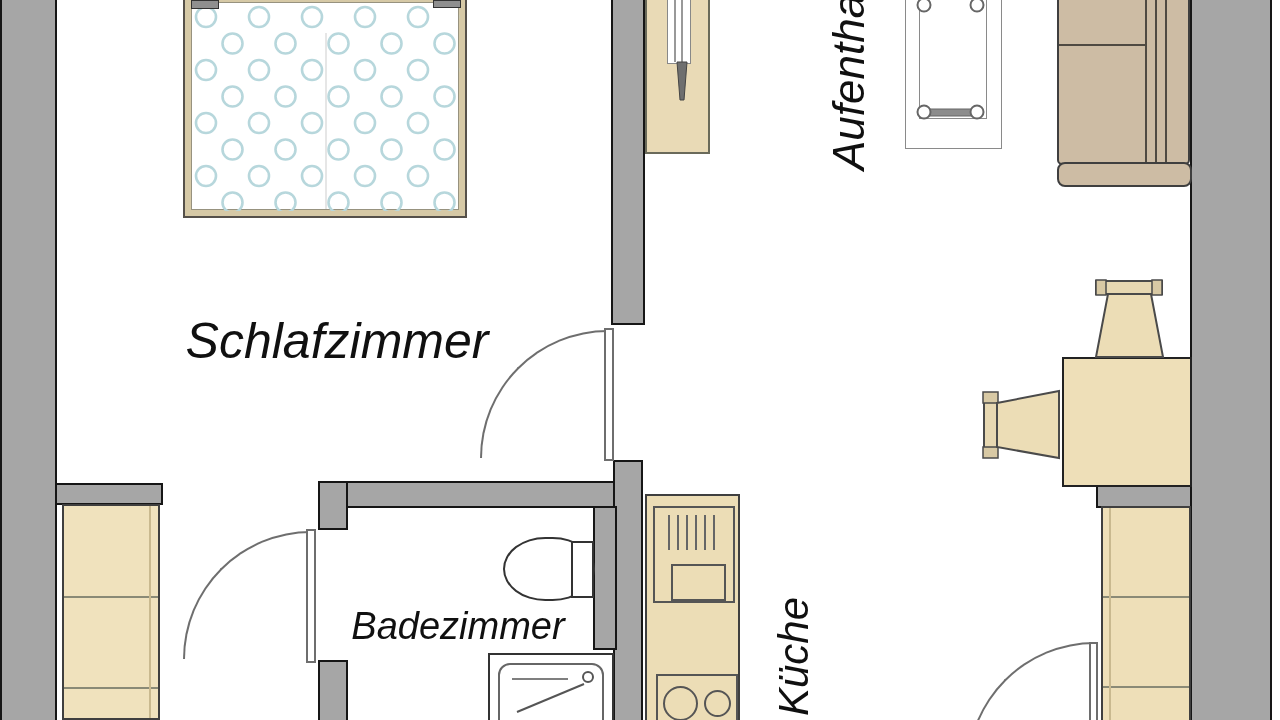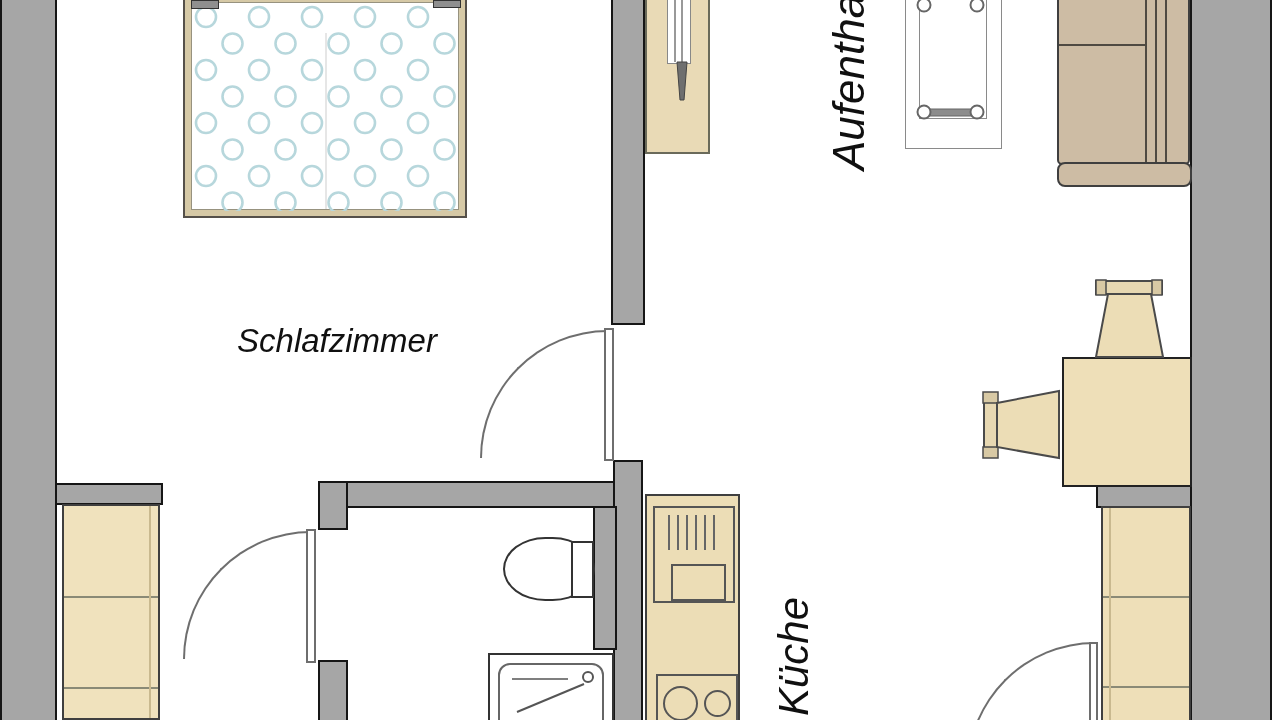--- a/index.html
+++ b/index.html
@@ -143,17 +143,18 @@
 
   <div class="door-arc" style="left:480px;top:330px;width:128px;height:128px;"></div>
   <div class="door-leaf" style="left:604px;top:328px;width:10px;height:133px;"></div>
 
   <div class="door-arc" style="left:183px;top:531px;width:128px;height:128px;"></div>
   <div class="door-leaf" style="left:306px;top:529px;width:10px;height:134px;"></div>
 
   <div class="door-arc" style="left:967px;top:642px;width:128px;height:128px;"></div>
   <div class="door-leaf" style="left:1089px;top:642px;width:9px;height:82px;"></div>
 
-  <div class="room-label center" style="left:337px;top:341px;font-size:33px;text-align:center;">Schlafzimmer</div>
+  <div class="room-label center" style="left:337px;top:341px;font-size:50px;text-align:center;">Schlafzimmer</div>
+  <div class="room-label center" style="left:458px;top:626px;font-size:38px;">Badezimmer</div>
   <div class="room-label rot" style="left:770px;top:716px;font-size:42px;">Küche</div>
   <div class="room-label rot" style="left:824px;top:170px;font-size:44px;">Aufenthaltsraum</div>
 
 </div>
 
 </body></html>

